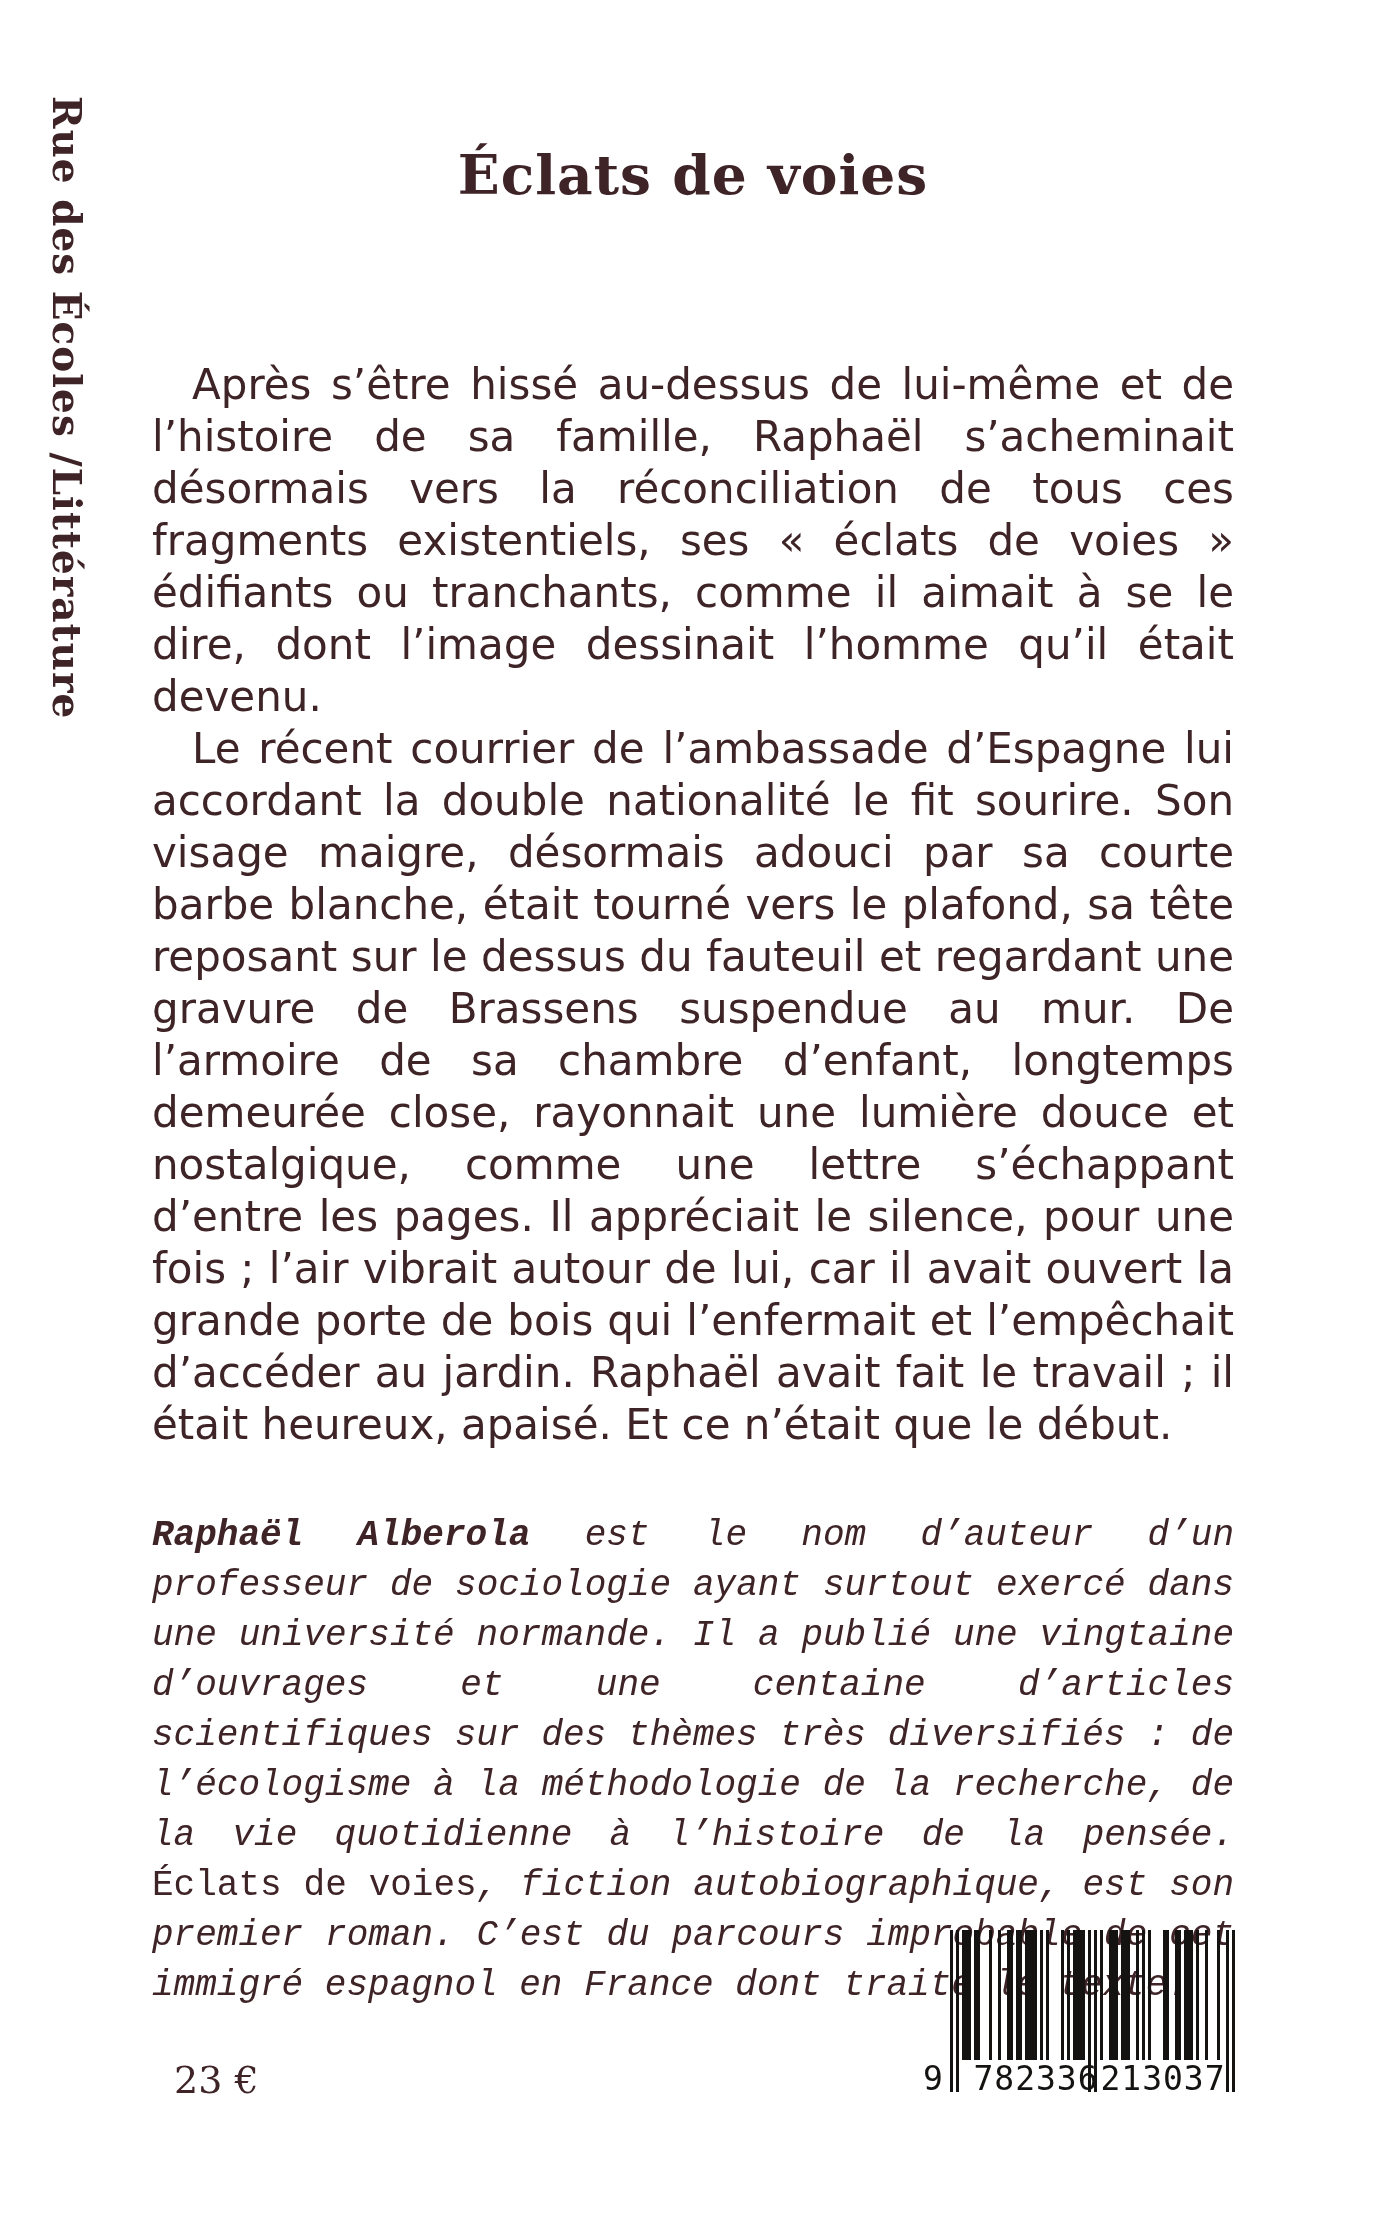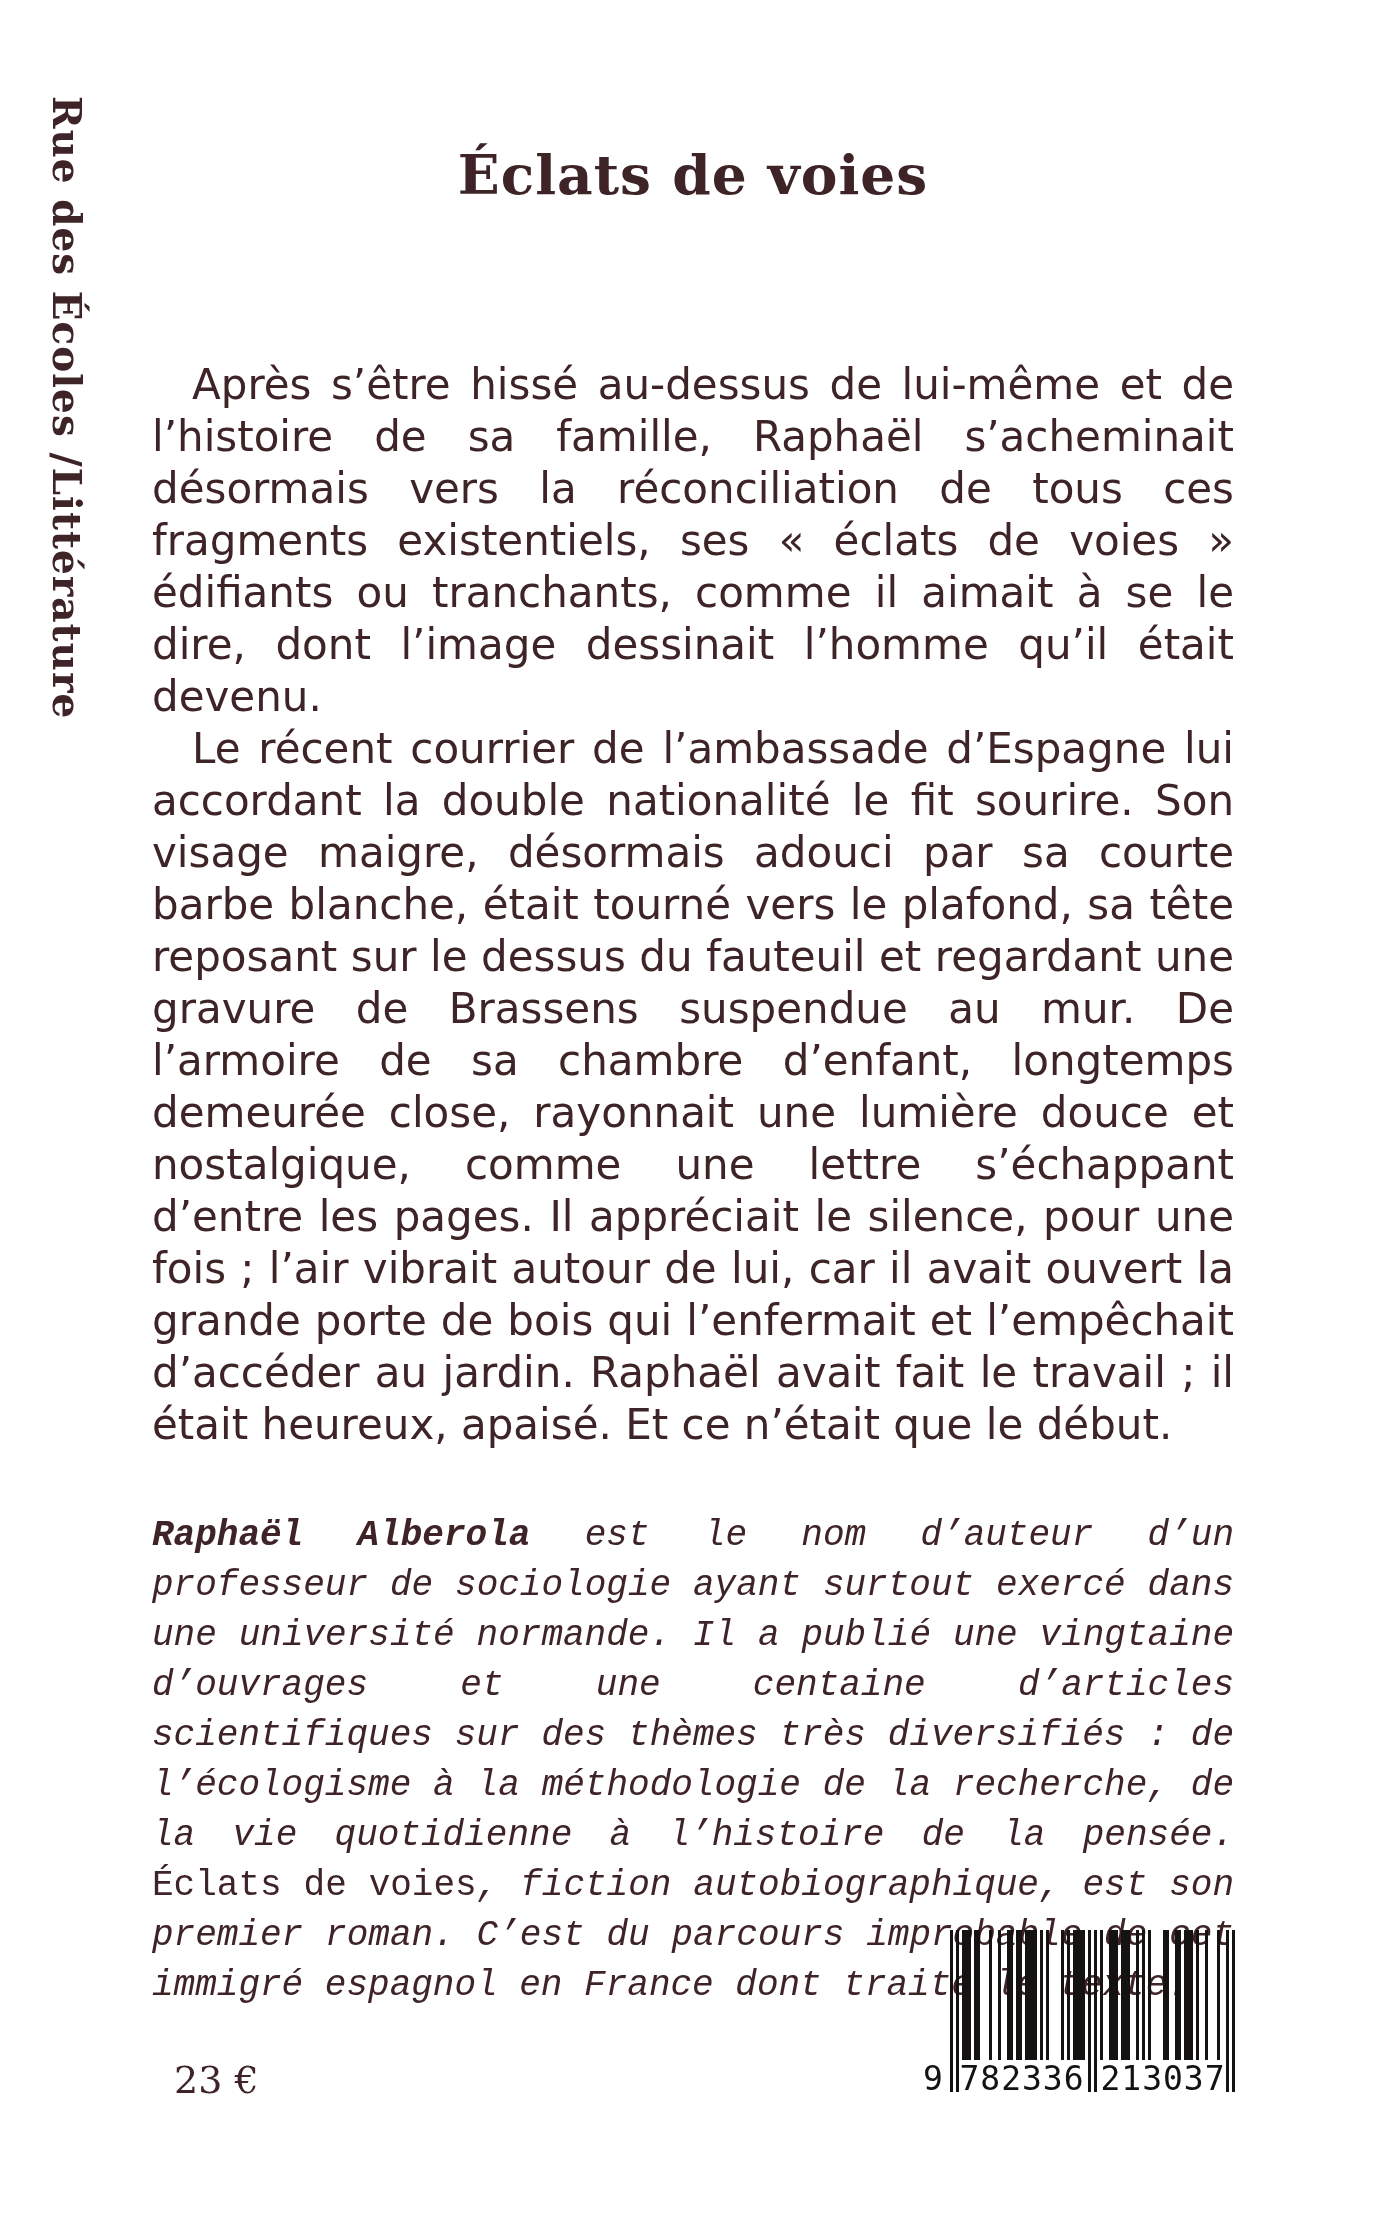--- a/index.html
+++ b/index.html
@@ -101,21 +101,21 @@
     display:block;
   }
   .bc-digit{
     position:absolute; bottom:-6px;
     font-family:"DejaVu Sans Mono", monospace;
     font-size:33px;
     color:var(--bar);
     text-align:center;
   }
   #bc-first{ left:0; width:26px; }
-  #bc-left{ left:39px; width:126px; letter-spacing:1px; }
+  #bc-left{ left:53px; width:126px; letter-spacing:1px; }
   #bc-right{ left:180px; width:126px; letter-spacing:1px; }
 </style>
 </head>
 <body>
 
 <div class="page">
 
   <div class="spine">Rue des Écoles /Littérature</div>
 
   <div class="content">

